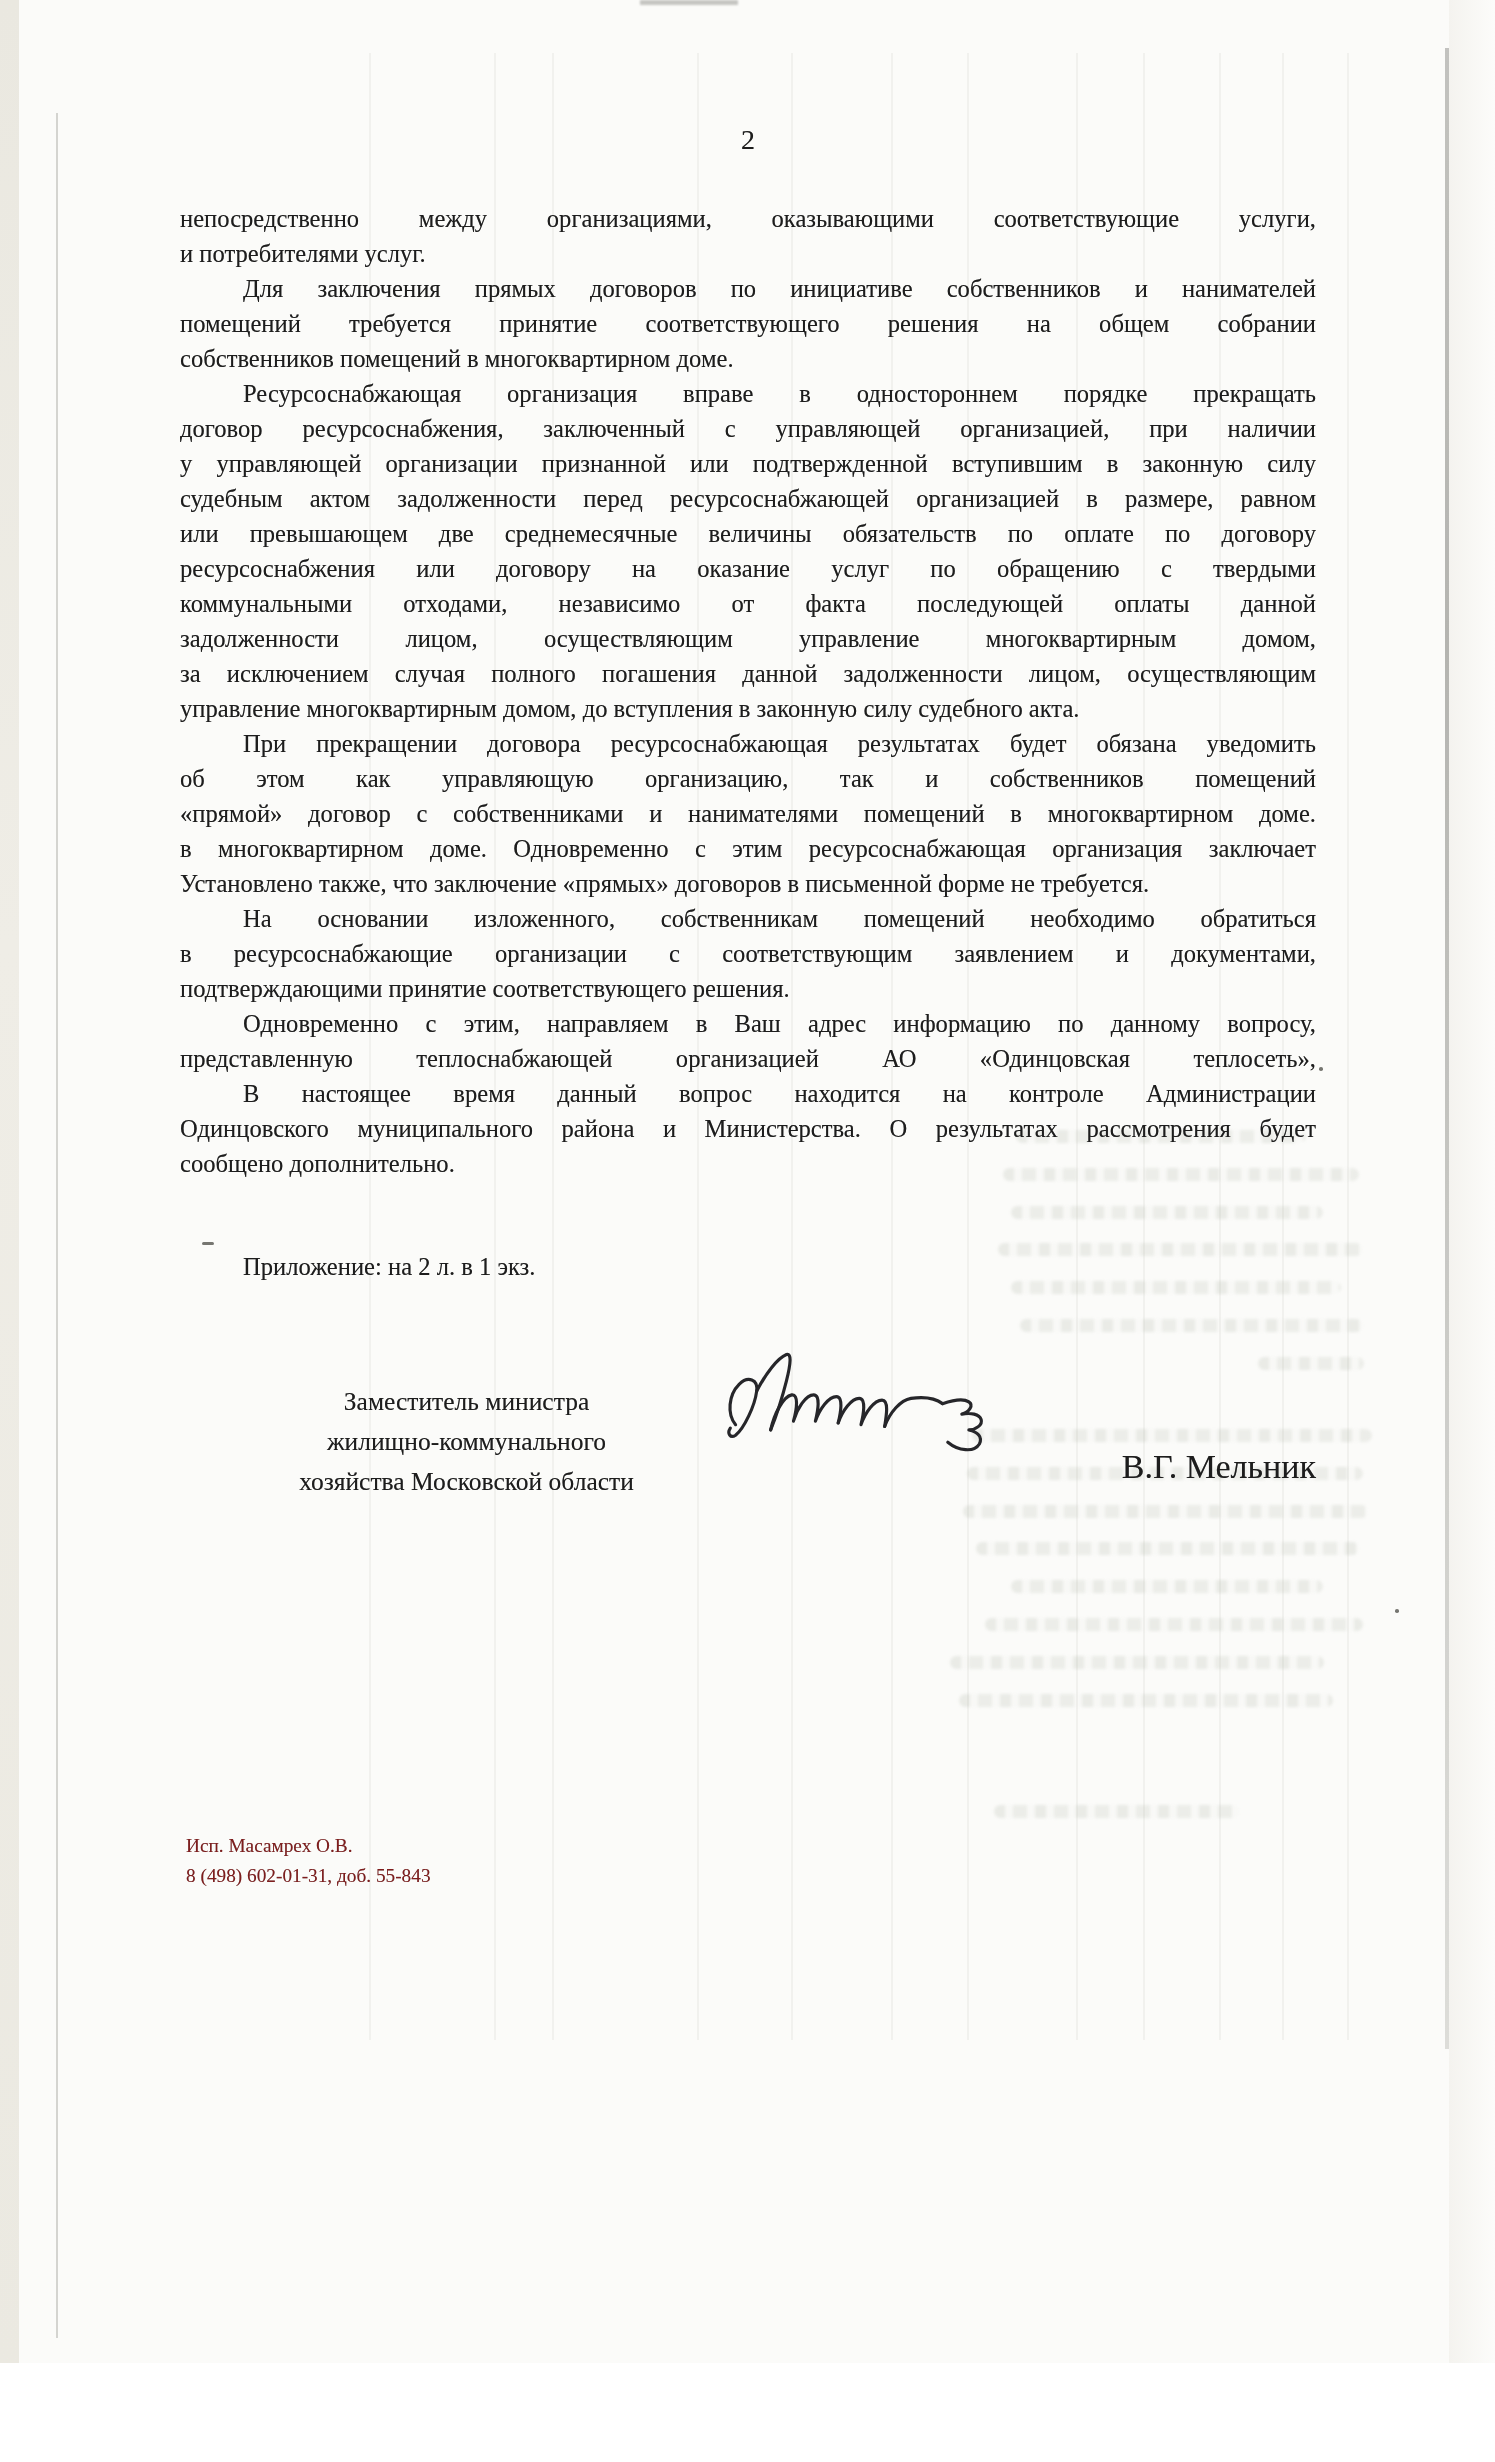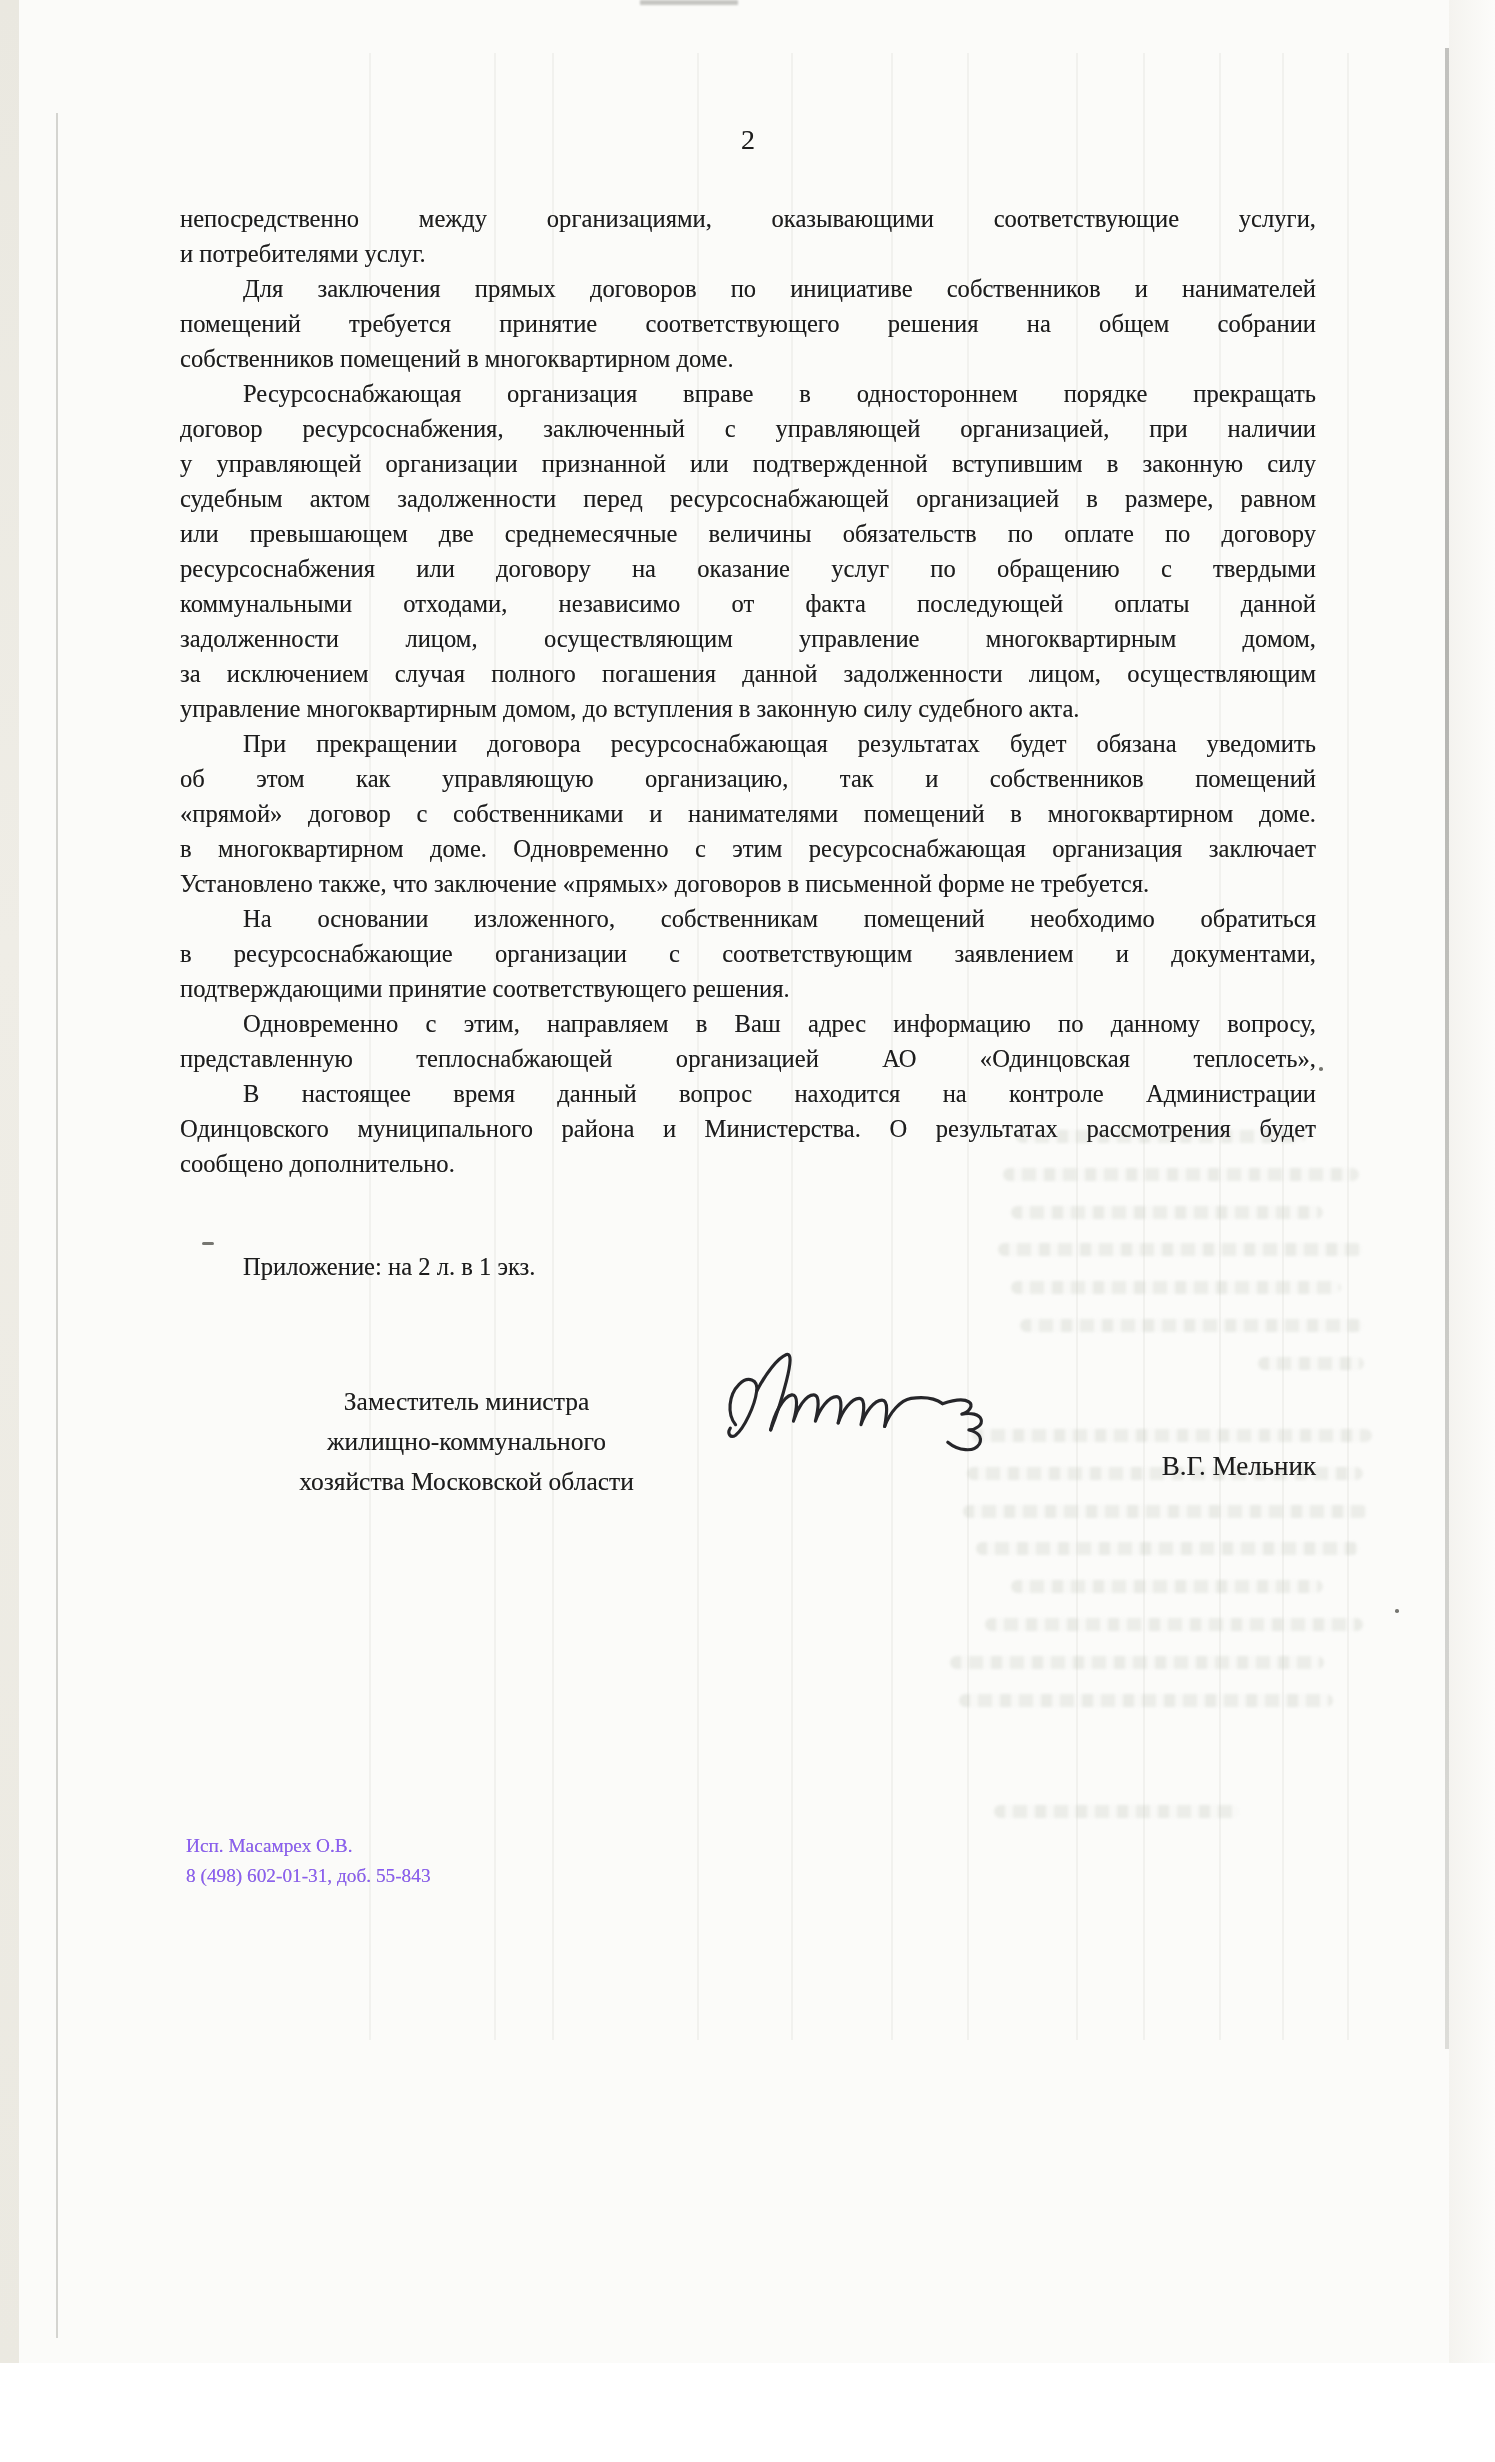--- a/index.html
+++ b/index.html
@@ -74,28 +74,28 @@
   .attachment-line{
     position:absolute;left:180px;top:1249px;width:1136px;
     font-size:24.6px;line-height:35px;text-indent:63px;
   }
   .signatory-title{
     position:absolute;left:185px;top:1382px;width:563px;
     font-size:25.5px;line-height:40px;text-align:center;
   }
   .signatory-name{
     position:absolute;left:879px;top:1449px;width:437px;
-    text-align:right;font-size:27px;line-height:35px;
+    text-align:right;font-size:34px;line-height:35px;
   }
   .signature-wrap{
     position:absolute;left:723px;top:1344px;width:290px;height:114px;
   }
   .footer-block{
     position:absolute;left:186px;top:1831px;
-    font-size:19.3px;line-height:30px;color:#8b5cf6;
+    font-size:19.3px;line-height:30px;color:#7f1d1d;
     text-shadow:0 0 0.5px rgba(40,40,40,0.4);
   }
 </style>
 </head>
 <body>
 
 <div id="canvas">
 
   <div class="scan-area"></div>
 

